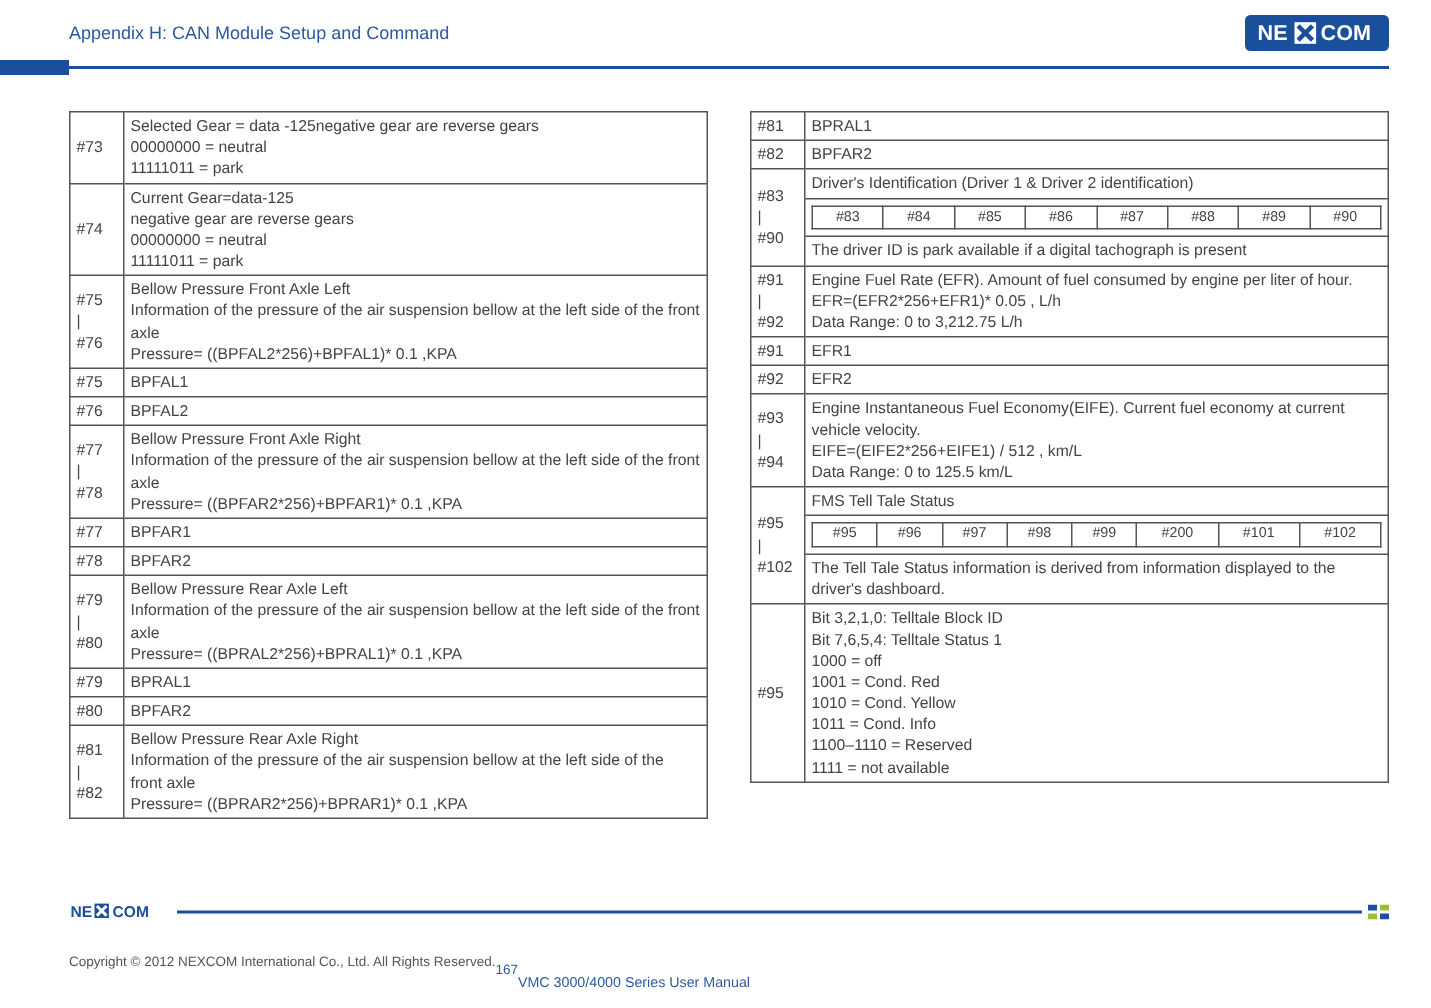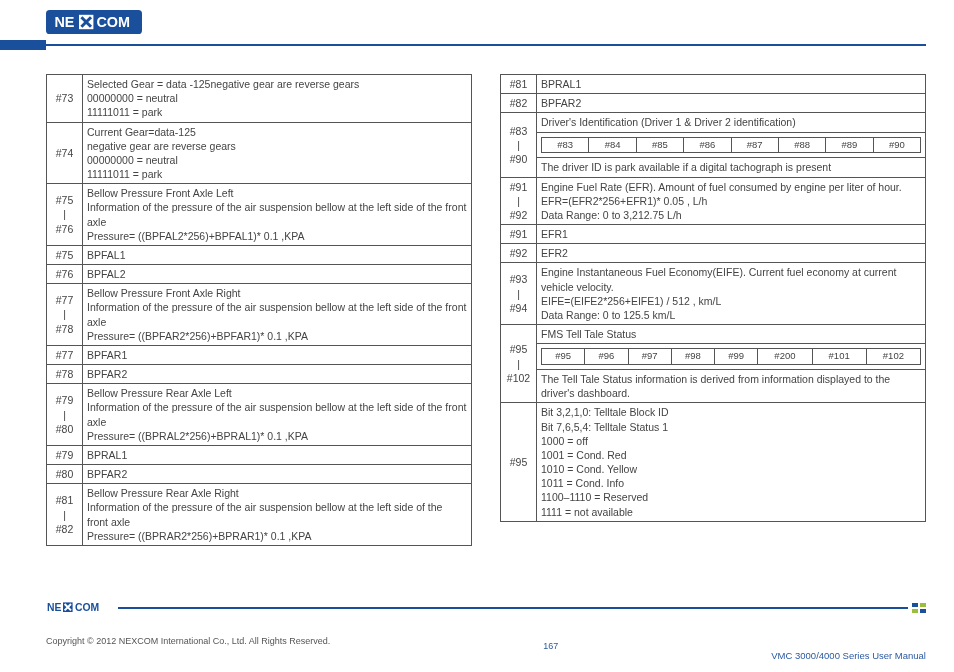--- a/index.html
+++ b/index.html
@@ -8,38 +8,39 @@
   .header-title { color: #2c5aa0; font-size: 12px; }
   .logo { width: 96px; height: 24px; }
   .logo svg { width: 100%; height: 100%; }
   .header-bar { display: flex; align-items: center; padding: 0 28px 0 0; }
   .bar-block { width: 46px; height: 10px; background: #1a4f9c; }
   .bar-line { flex: 1; height: 2px; background: #1a4f9c; }
   .content { display: flex; gap: 28px; padding: 24px 28px 0 46px; }
   .col { flex: 1; }
   table { border-collapse: collapse; width: 100%; font-size: 10.5px; color: #444; }
   td { border: 1px solid #555; padding: 2px 4px; vertical-align: top; line-height: 1.35; text-align: left; }
-  td.idx { width: 36px; text-align: center; vertical-align: middle; white-space: nowrap; }
+  td.idx { width: 36px; vertical-align: middle; white-space: nowrap; }
   .subtable { width: 100%; border-collapse: collapse; margin: 2px 0; }
   .subtable td { text-align: center; font-size: 9.5px; padding: 1px 2px; }
   .footer { position: absolute; bottom: 11px; left: 0; right: 0; padding: 0 28px 0 46px; }
   .footer-bar { display: flex; align-items: center; margin-bottom: 4px; }
   .footer-bar .line { flex: 1; height: 1.5px; background: #1a4f9c; }
   .footer-mark { width: 14px; height: 10px; margin-left: 4px; }
-  .footer-row { display: flex; align-items: center; justify-content: space-between; font-size: 9px; color: #555; }
+  .footer-row { display: flex; align-items: center; font-size: 9px; color: #555; }
   .footer-logo { width: 66px; height: 16px; }
   .footer-logo svg { width:100%; height:100%; }
   .footer-right { color: #2c5aa0; font-size: 9.5px; margin-top: 30px; }
   .page-num { color: #2c5aa0; margin-top: 10px; }
   .ne-logo-text { font-family: Arial, sans-serif; font-weight: 700; }
 </style>
 </head>
 <body>
 
 <div class="header">
+  <div class="header-title">Appendix H: CAN Module Setup and Command</div>
   <div class="logo">
     <svg viewBox="0 0 160 40">
         <rect x="0" y="0" width="160" height="40" rx="6" fill="#1a4f9c"></rect>
         <text x="14" y="28" class="ne-logo-text" font-size="24" fill="#fff">NE</text>
         <rect x="55" y="8" width="24" height="24" fill="#fff"></rect>
         <path d="M59 12 L75 28 M75 12 L59 28" stroke="#1a4f9c" stroke-width="5"></path>
         <text x="84" y="28" class="ne-logo-text" font-size="24" fill="#fff">COM</text>
       </svg>
   </div>
 </div>

